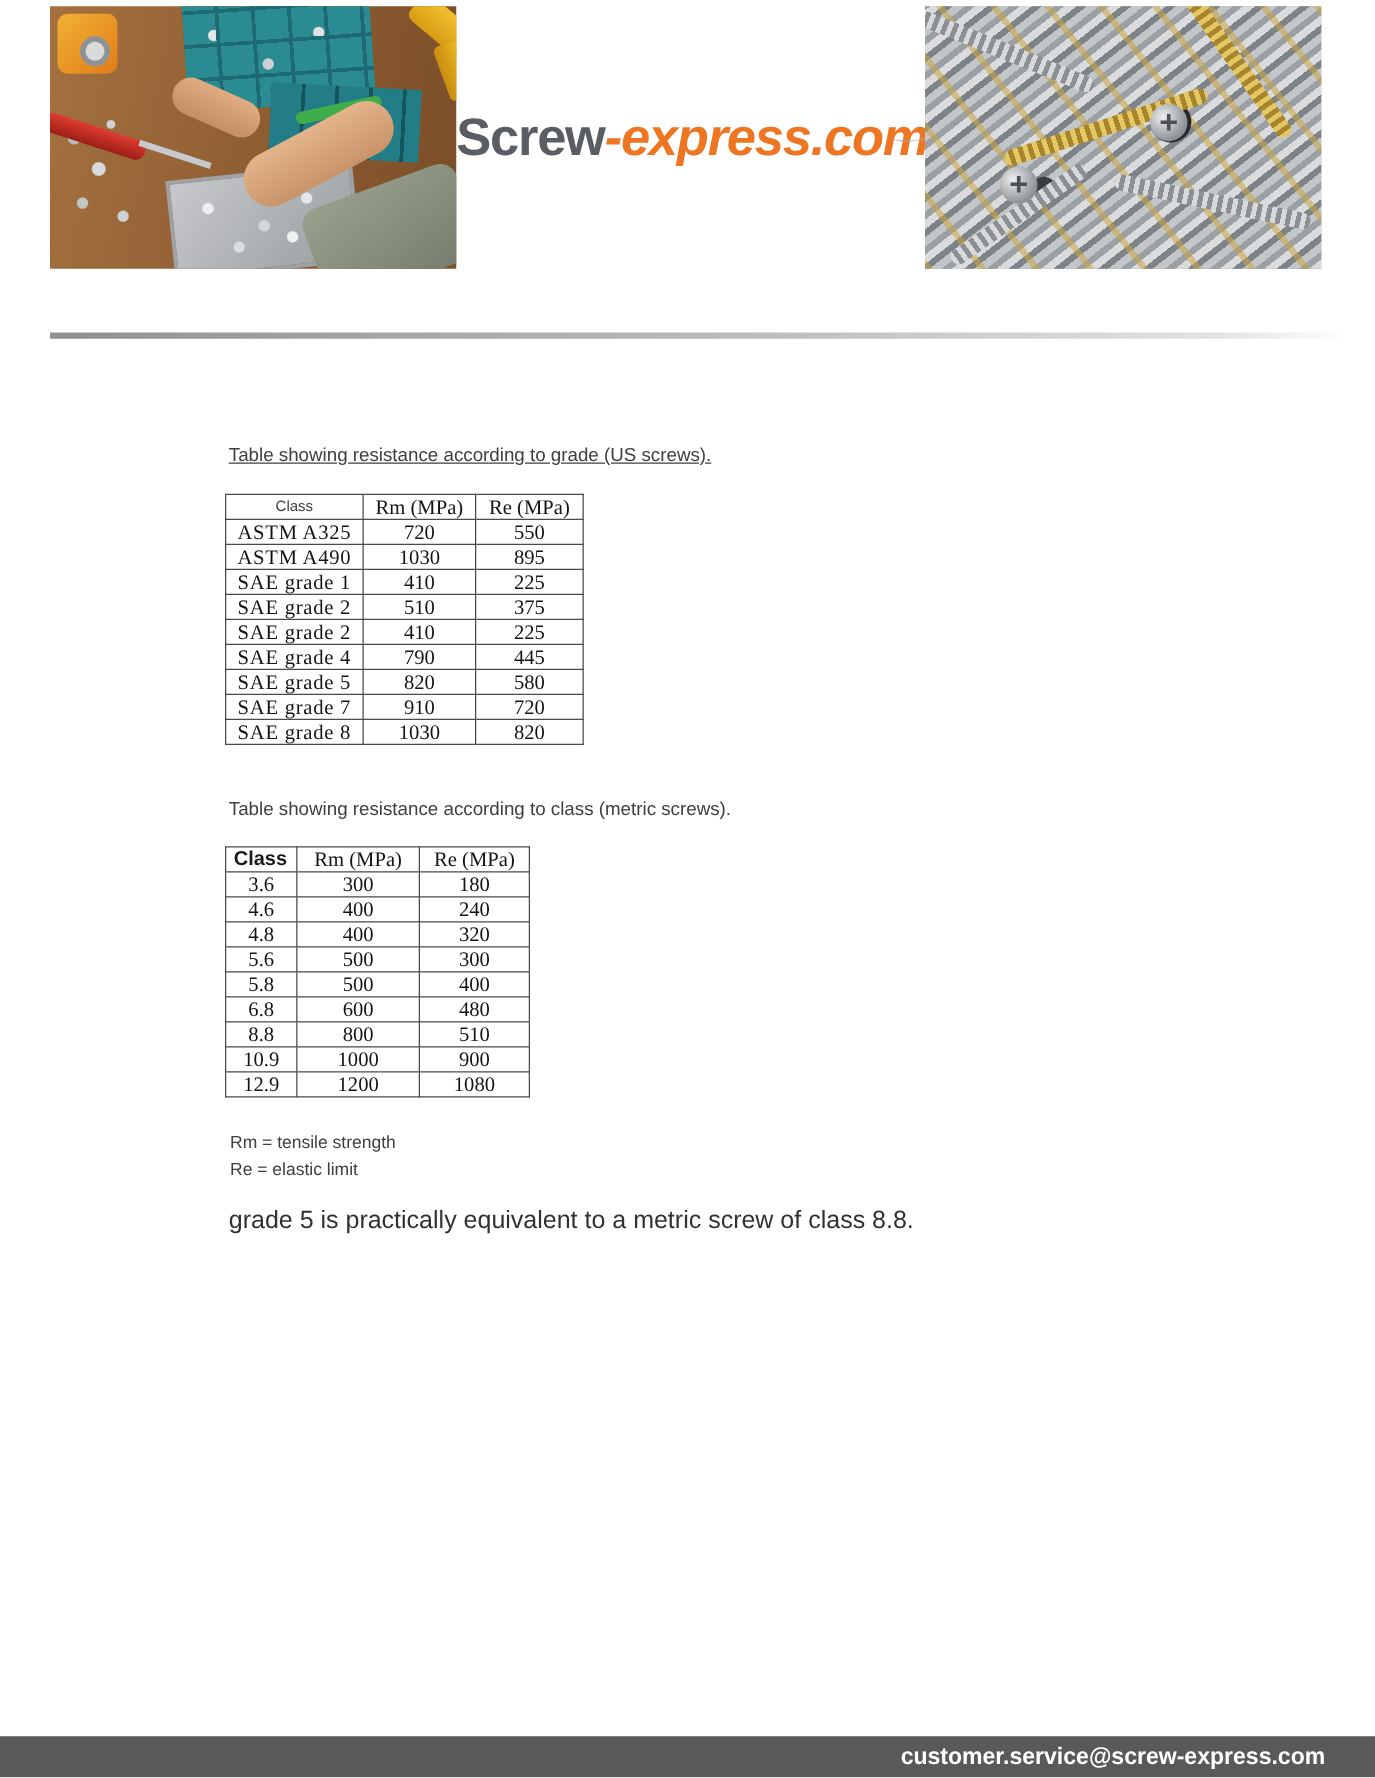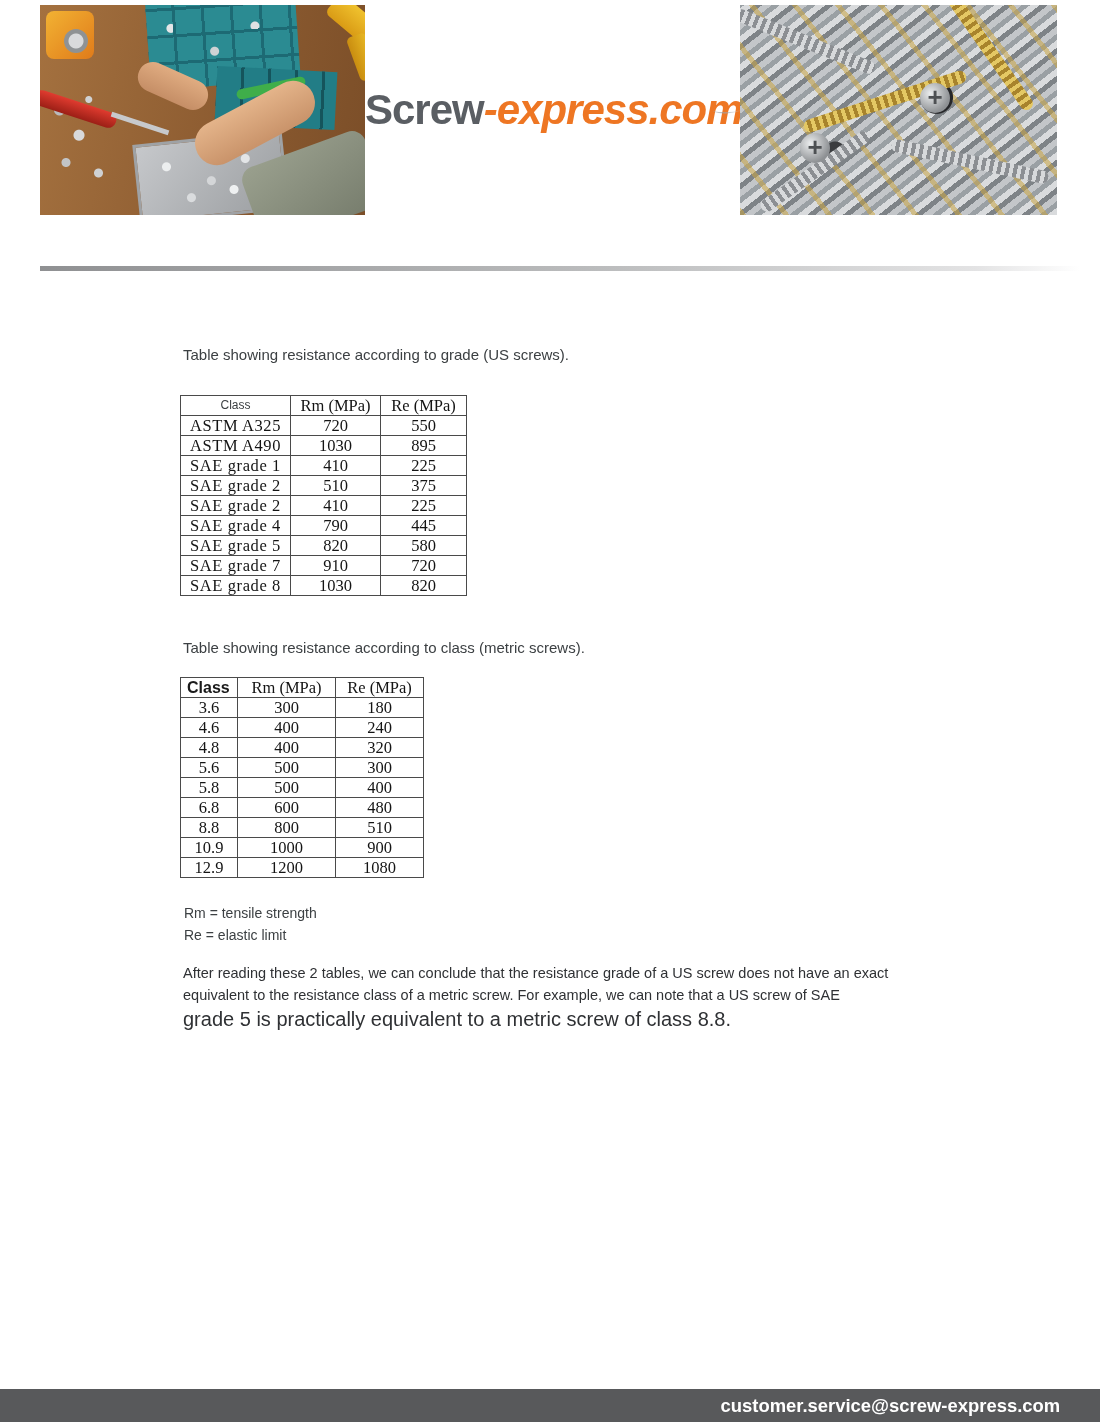--- a/index.html
+++ b/index.html
@@ -89,21 +89,21 @@
   
   .band { position:absolute; left:40px; top:218px; width:1017px; height:48px; background:#ee7623;
     display:flex; align-items:center; justify-content:center; }
   .band-title { color:#ffffff; font-weight:bold; font-size:40px; letter-spacing:0.5px;
     display:inline-block; transform:scaleX(0.95); }
   .band-shadow { position:absolute; left:40px; top:266px; width:1040px; height:5px;
     background:linear-gradient(to right, #8f9092, #bcbdbe 55%, #e3e3e4 90%, rgba(255,255,255,0)); }
 
   
   .caption { position:absolute; font-size:15px; color:#3c4043; }
-  .caption-us { left:183px; top:346px; }
+  .caption-us { left:183px; top:356px;text-decoration:underline; }
   .caption-metric { left:183px; top:639px; }
 
   table.tech-table { position:absolute; border-collapse:collapse;
     font-family:"Liberation Serif", serif; font-size:16.5px; color:#141414; }
   table.tech-table td, table.tech-table th { border:1px solid #4a4a4a; text-align:center;
     height:19px; line-height:19px; padding:0 4px; font-weight:normal; }
   table.us-table { left:180px; top:395px; }
   table.us-table col.c1 { width:110px; } table.us-table col.c2 { width:90px; } table.us-table col.c3 { width:86px; }
   table.us-table th.class-th { font-family:"Liberation Sans", sans-serif; font-size:12px; color:#3c4043; }
   table.us-table td:first-child { letter-spacing:0.6px; }
@@ -304,21 +304,20 @@
             <td>1200</td>
             <td>1080</td>
           </tr>
         </tbody>
     </table>
 
     <p class="note note-rm">Rm = tensile strength</p>
     <p class="note note-re">Re = elastic limit</p>
 
     <div class="conclusion">
-      <span class="concl-small">After reading these 2 tables, we can conclude that the resistance grade of a US screw does not have an exact equivalent to the resistance class of a metric screw. For example, we can note that a US screw of SAE</span>
       <span class="concl-big">grade 5 is practically equivalent to a metric screw of class 8.8.</span>
     </div>
 
   </main>
 
   <footer class="footer">
     <span class="footer-email">customer.service@screw-express.com</span>
   </footer>
 
 </div>

